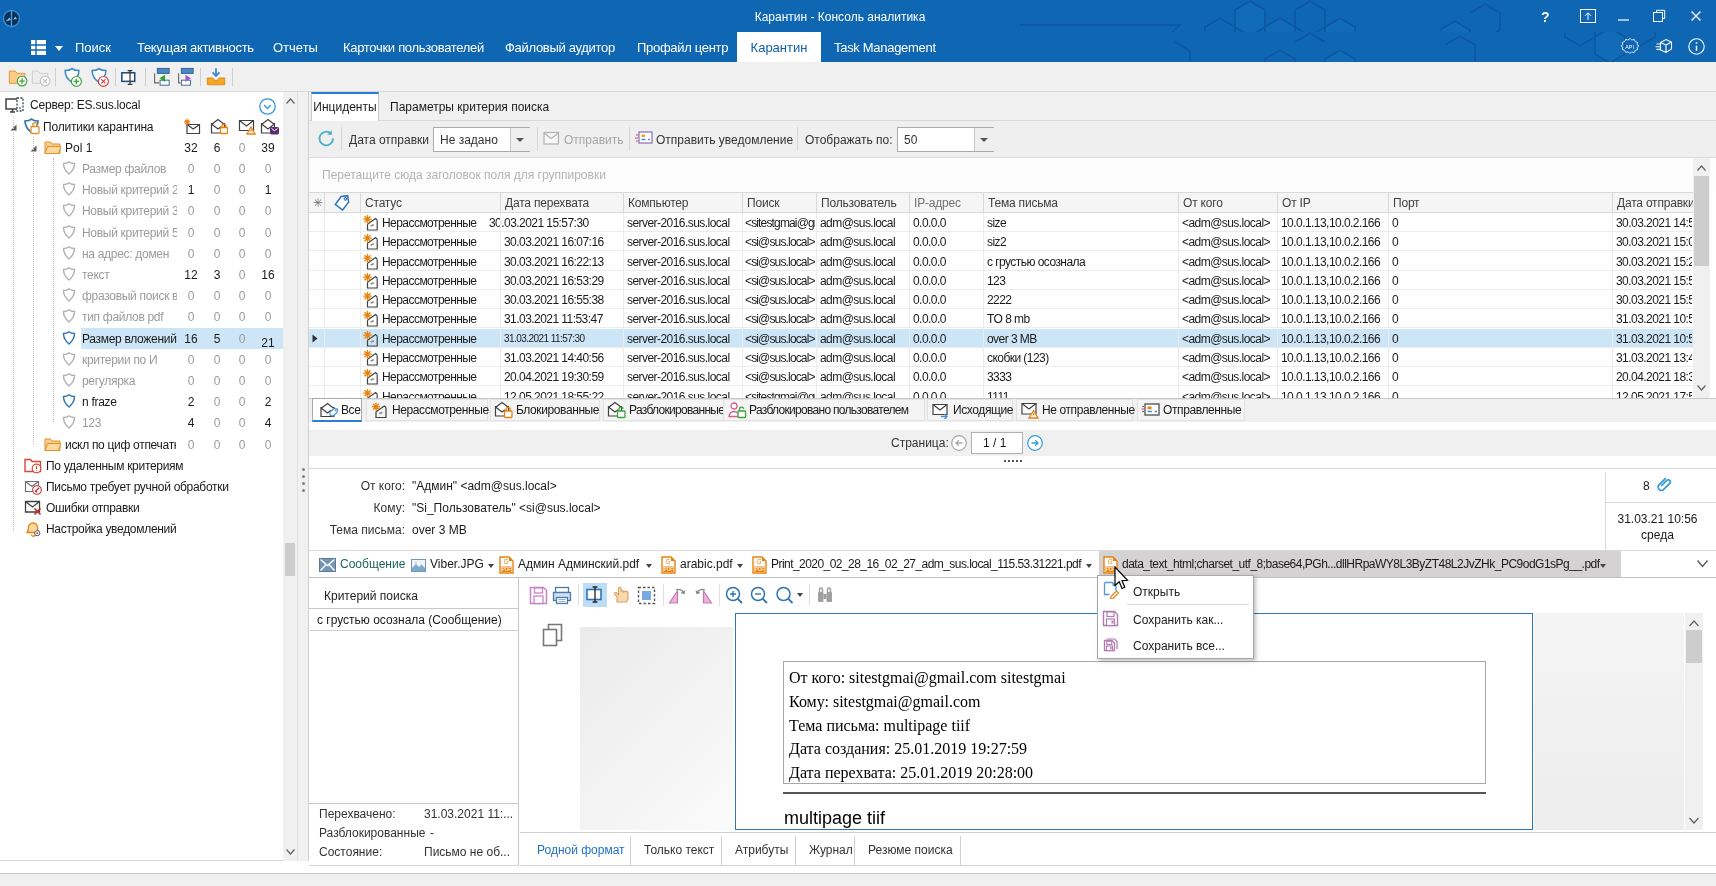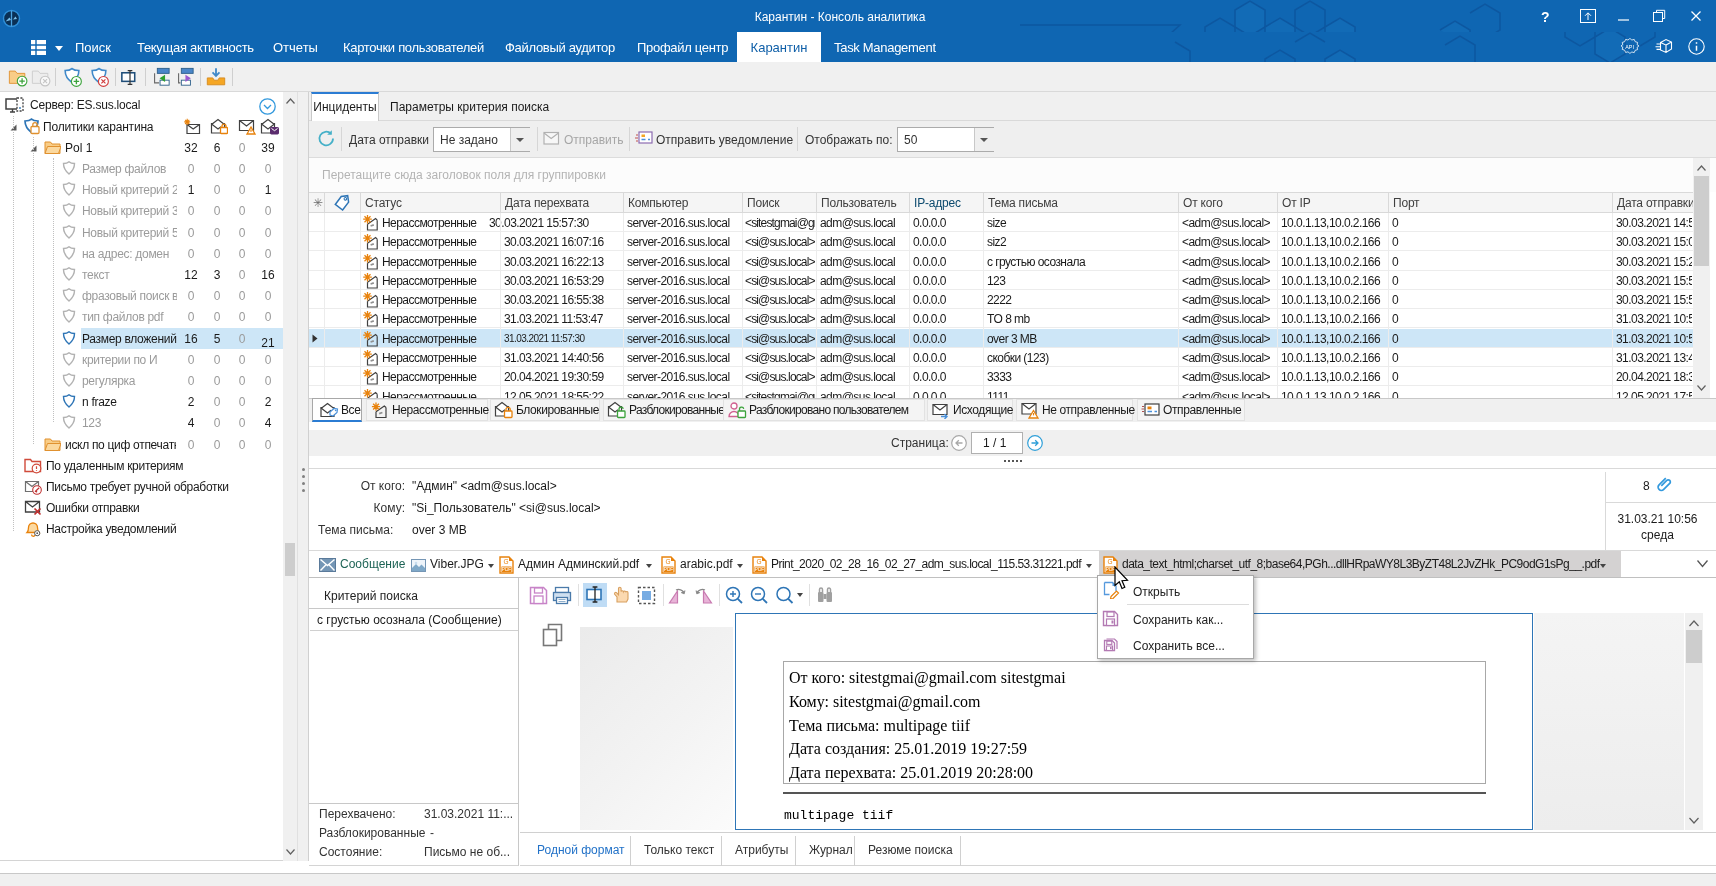--- a/index.html
+++ b/index.html
@@ -399,21 +399,21 @@
 </div>
 
 <div class="abs" style="left:309px;top:158px;width:1407px;height:34px;background:#fcfcfc;"></div>
 <div class="r" style="left:322px;top:158px;height:34px;font-size:12px;color:#b4b4b4;">Перетащите сюда заголовок поля для группировки</div>
 <div class="abs" style="left:309px;top:192px;width:1384px;height:21px;background:#f5f5f5;border-top:1px solid #d9d9d9;border-bottom:1px solid #d9d9d9;"></div>
 <div class="r" style="left:365px;top:193px;height:19px;font-size:12px;letter-spacing:-0.2px;color:#404040;">Статус</div>
 <div class="r" style="left:505px;top:193px;height:19px;font-size:12px;letter-spacing:-0.2px;color:#404040;">Дата перехвата</div>
 <div class="r" style="left:628px;top:193px;height:19px;font-size:12px;letter-spacing:-0.2px;color:#404040;">Компьютер</div>
 <div class="r" style="left:747px;top:193px;height:19px;font-size:12px;letter-spacing:-0.2px;color:#404040;">Поиск</div>
 <div class="r" style="left:821px;top:193px;height:19px;font-size:12px;letter-spacing:-0.2px;color:#404040;">Пользователь</div>
-<div class="r" style="left:914px;top:193px;height:19px;font-size:12px;letter-spacing:-0.2px;color:#0c4a6e;">IP-адрес</div>
+<div class="r" style="left:914px;top:193px;height:19px;font-size:12px;letter-spacing:-0.2px;color:#737373;">IP-адрес</div>
 <div class="r" style="left:988px;top:193px;height:19px;font-size:12px;letter-spacing:-0.2px;color:#404040;">Тема письма</div>
 <div class="r" style="left:1183px;top:193px;height:19px;font-size:12px;letter-spacing:-0.2px;color:#404040;">От кого</div>
 <div class="r" style="left:1282px;top:193px;height:19px;font-size:12px;letter-spacing:-0.2px;color:#404040;">От IP</div>
 <div class="r" style="left:1393px;top:193px;height:19px;font-size:12px;letter-spacing:-0.2px;color:#404040;">Порт</div>
 <div class="r" style="left:1617px;top:193px;height:19px;font-size:12px;letter-spacing:-0.2px;color:#404040;">Дата отправки</div>
 <div class="abs" style="left:324px;top:193px;width:1px;height:19px;background:#d9d9d9;"></div>
 <div class="abs" style="left:360px;top:193px;width:1px;height:19px;background:#d9d9d9;"></div>
 <div class="abs" style="left:500px;top:193px;width:1px;height:19px;background:#d9d9d9;"></div>
 <div class="abs" style="left:623px;top:193px;width:1px;height:19px;background:#d9d9d9;"></div>
 <div class="abs" style="left:742px;top:193px;width:1px;height:19px;background:#d9d9d9;"></div>
@@ -740,21 +740,21 @@
  <circle cx="8" cy="8" r="7.3" fill="#fff" stroke="#2f9fd8" stroke-width="1.2"></circle>
  <path d="M4.5 8 H11 M8.2 5.2 L11 8 l-2.8 2.8" fill="none" stroke="#2f9fd8" stroke-width="1.3"></path>
 </svg>
 <div class="abs" style="left:1003px;top:459px;width:19px;height:4px;background-image:radial-gradient(circle, #555 1.1px, transparent 1.2px);background-size:4px 4px;background-position:0 0;"></div>
 
 <div class="abs" style="left:309px;top:469px;width:1407px;height:82px;background:#fff;border-bottom:1px solid #d9d9d9;"></div>
 <div class="abs" style="left:330px;top:479px;width:75px;text-align:right;font-size:12px;color:#333;">От кого:</div>
 <div class="abs" style="left:412px;top:479px;font-size:12px;color:#1a1a1a;">"Админ" &lt;adm@sus.local&gt;</div>
 <div class="abs" style="left:330px;top:501px;width:75px;text-align:right;font-size:12px;color:#333;">Кому:</div>
 <div class="abs" style="left:412px;top:501px;font-size:12px;color:#1a1a1a;">"Si_Пользователь" &lt;si@sus.local&gt;</div>
-<div class="abs" style="left:318px;top:523px;width:87px;font-size:12px;color:#333;">Тема письма:</div>
+<div class="abs" style="left:318px;top:523px;width:87px;text-align:right;font-size:12px;color:#333;">Тема письма:</div>
 <div class="abs" style="left:412px;top:523px;font-size:12px;color:#1a1a1a;">over 3 MB</div>
 <div class="abs" style="left:1605px;top:472px;width:1px;height:79px;background:#d9d9d9;"></div>
 <div class="abs" style="left:1643px;top:479px;font-size:12px;">8</div>
 <svg class="abs" style="left:1654px;top:475px;" width="19" height="20" viewBox="0 0 19 20">
  <g transform="rotate(45 9.5 10)">
   <path d="M6.2 3.5 V13 a3.3 3.3 0 0 0 6.6 0 V4.5 a2.1 2.1 0 0 0 -4.2 0 V12.2" fill="none" stroke="#3399dd" stroke-width="1.7"></path>
  </g>
 </svg>
 <div class="abs" style="left:1605px;top:502px;width:111px;height:1px;background:#d9d9d9;"></div>
 <div class="abs" style="left:1605px;top:512px;width:105px;text-align:center;font-size:12px;color:#1a1a1a;">31.03.21 10:56</div>
@@ -891,21 +891,21 @@
 <svg class="abs" style="left:542px;top:623px;" width="26" height="28" viewBox="0 0 26 28">
  <rect x="1.5" y="6.5" width="13" height="16" fill="#fff" stroke="#777" stroke-width="1.6"></rect>
  <path d="M6.5 6.5 v-5 h13 v16 h-5" fill="none" stroke="#777" stroke-width="1.6"></path>
 </svg>
 <div class="abs" style="left:580px;top:627px;width:153px;height:203px;background:linear-gradient(135deg,#ebebeb 0%,#f3f3f3 55%,#fbfbfb 100%);"></div>
 <div class="abs" style="left:735px;top:613px;width:798px;height:217px;background:#fff;border:1px solid #2e75b6;"></div>
 <div class="abs" style="left:1534px;top:613px;width:150px;height:217px;background:linear-gradient(180deg,#f4f4f4,#ededed);"></div>
 <div class="abs" style="left:783px;top:661px;width:703px;height:123px;background:#fff;border:1px solid #a8a8a8;font-family:'Liberation Serif',serif;font-size:16px;color:#000;line-height:23.8px;padding:4px 0 0 5px;">
 От кого: sitestgmai@gmail.com sitestgmai<br>Кому: sitestgmai@gmail.com<br>Тема письма: multipage tiif<br>Дата создания: 25.01.2019 19:27:59<br>Дата перехвата: 25.01.2019 20:28:00</div>
 <div class="abs" style="left:783px;top:792px;width:703px;height:2px;background:#555;"></div>
-<div class="abs" style="left:784px;top:808px;font-family:Liberation Mono, monospace;font-size:13px;color:#000;">multipage tiif</div>
+<div class="abs" style="left:784px;top:808px;font-family:Liberation Sans, sans-serif;font-size:18px;color:#000;">multipage tiif</div>
 <div class="abs" style="left:1685px;top:613px;width:18px;height:217px;background:#f0f0f0;"></div>
 <svg class="abs" style="left:1689px;top:620px;" width="10" height="7" viewBox="0 0 10 7">
     <path d="M0.5 6 L5 1 9.5 6" fill="none" stroke="#606060" stroke-width="1.2"></path>
   </svg>
 <svg class="abs" style="left:1689px;top:817px;" width="10" height="7" viewBox="0 0 10 7">
     <path d="M0.5 1 L5 6 9.5 1" fill="none" stroke="#606060" stroke-width="1.2"></path>
   </svg>
 <div class="abs" style="left:1686px;top:630px;width:16px;height:33px;background:#cdcdcd;"></div>
 
 <div class="abs" style="left:520px;top:832px;width:1196px;height:34px;background:#fff;border-top:1px solid #d0d0d0;border-bottom:1px solid #d4d4d4;"></div>

